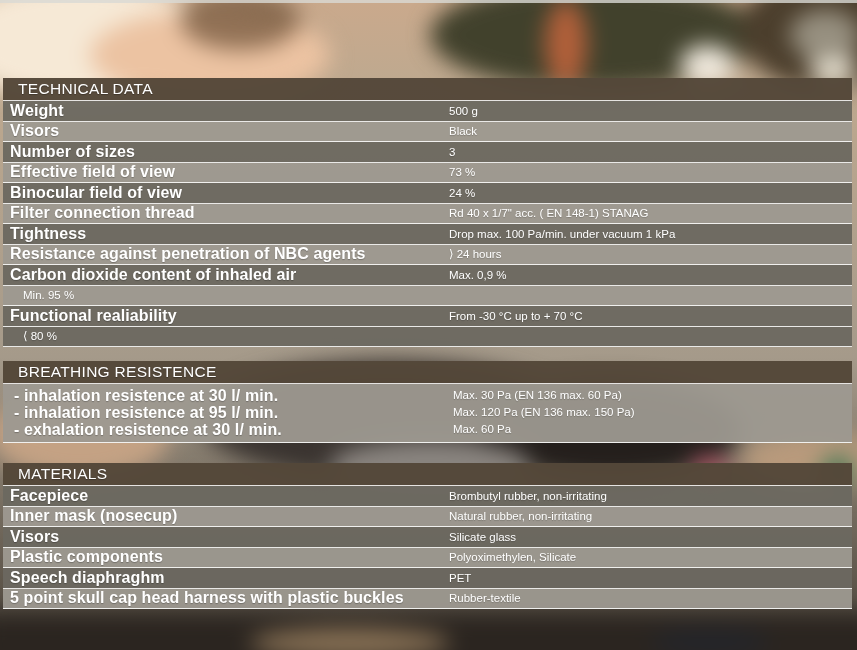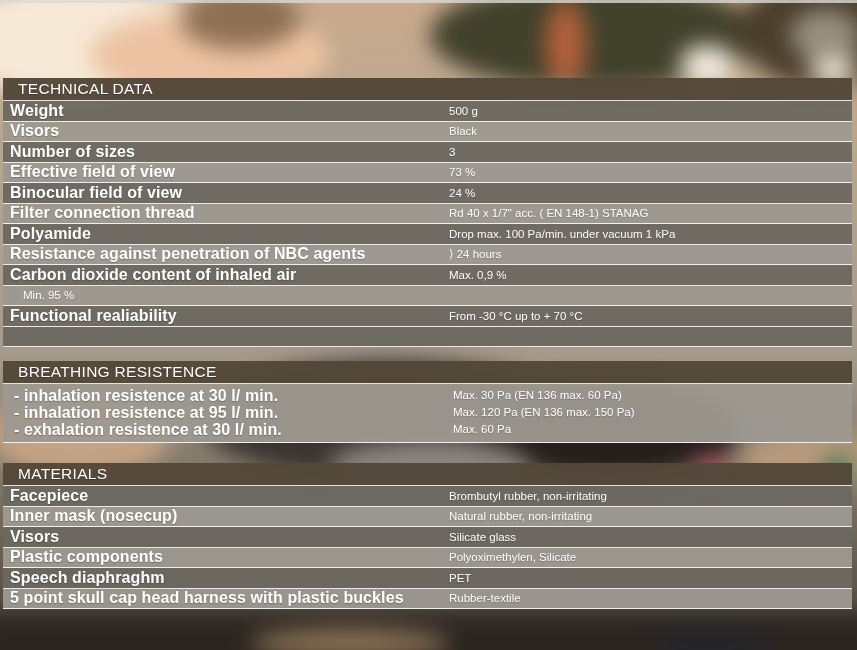--- a/index.html
+++ b/index.html
@@ -107,39 +107,40 @@
       </div>
       <div class="spec-row dark">
         <div class="label">Binocular field of view</div>
         <div class="value">24 %</div>
       </div>
       <div class="spec-row light">
         <div class="label">Filter connection thread</div>
         <div class="value">Rd 40 x 1/7" acc. ( EN 148-1) STANAG</div>
       </div>
       <div class="spec-row dark">
-        <div class="label">Polyamide</div>
+        <div class="label">Tightness</div>
         <div class="value">Drop max. 100 Pa/min. under vacuum 1 kPa</div>
       </div>
       <div class="spec-row light">
         <div class="label">Resistance against penetration of NBC agents</div>
         <div class="value">⟩ 24 hours</div>
       </div>
       <div class="spec-row dark">
         <div class="label">Carbon dioxide content of inhaled air</div>
         <div class="value">Max. 0,9 %</div>
       </div>
       <div class="spec-row light">
         <div class="value">Min. 95 %</div>
       </div>
       <div class="spec-row dark">
         <div class="label">Functional realiability</div>
         <div class="value">From -30 °C up to + 70 °C</div>
       </div>
       <div class="spec-row dark">
+        <div class="value">⟨ 80 %</div>
       </div>
     </section>
     <section class="spec-section gap-md">
       <div class="section-header">BREATHING RESISTENCE</div>
       <div class="spec-row grouped">
         <div class="label">
           <div>- inhalation resistence at 30 l/ min.</div>
           <div>- inhalation resistence at 95 l/ min.</div>
           <div>- exhalation resistence at 30 l/ min.</div>
         </div>

